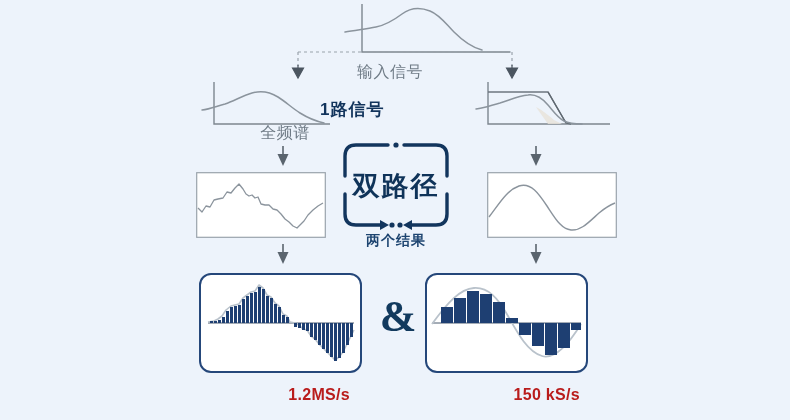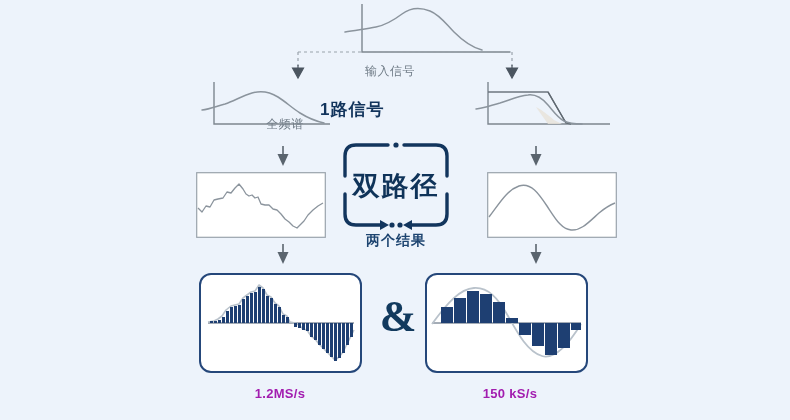--- a/index.html
+++ b/index.html
@@ -9,21 +9,21 @@
     font-family:"Liberation Sans","DejaVu Sans",sans-serif;
     overflow:hidden;
     position:relative;
   }
   #stage{position:absolute;left:0;top:0;width:790px;height:420px;}
   .abs{position:absolute;}
 
   
   .lbl-gray{
     color:#6f7b86;
-    font-size:12px;
+    font-size:16px;
     line-height:15px;
     text-align:center;
     letter-spacing:.5px;
     white-space:nowrap;
   }
   .lbl-navy-b{
     color:#12345c;
     font-size:17px;
     font-weight:bold;
     text-align:left;
@@ -32,24 +32,24 @@
   }
   .lbl-navy-m{
     color:#1d4470;
     font-size:14px;
     font-weight:bold;
     text-align:center;
     letter-spacing:1px;
     white-space:nowrap;
   }
   .lbl-caption{
-    color:#a21caf;
-    font-size:13px;
-    font-weight:bold;
-    text-align:center;
+    color:#b91c1c;
+    font-size:16px;
+    font-weight:bold;
+    text-align:right;
     letter-spacing:.3px;
     white-space:nowrap;
   }
   .core-text{
     color:#0f3359;
     font-size:27px;
     font-weight:bold;
     letter-spacing:2px;
     white-space:nowrap;
   }
@@ -90,21 +90,21 @@
   </div>
 
   <div class="abs" style="left:200px;top:80px;width:180px;height:52px;">
     <svg width="180" height="52" viewBox="0 0 180 52">
       <path d="M14 2 L14 44 L130 44" fill="none" stroke="#7d868f" stroke-width="1.4"></path>
       <path d="M2 30 C10 29, 17 26, 25 24 C34 21, 42 16, 52 13
                C62 10, 70 12, 78 17 C86 22, 92 28, 100 33
                C108 38, 115 41, 124 43" fill="none" stroke="#8b949d" stroke-width="1.5" stroke-linecap="round"></path>
     </svg>
   </div>
-  <div class="abs lbl-gray" style="left:215px;top:117px;width:140px;">全频谱</div>
+  <div class="abs lbl-gray" style="left:215px;top:125px;width:140px;">全频谱</div>
 
   <div class="abs" style="left:274px;top:146px;width:18px;height:22px;">
     <svg width="18" height="22" viewBox="0 0 18 22">
       <path d="M9 0 L9 9" stroke="#5a646e" stroke-width="1.6"></path>
       <path d="M3.5 8 L9 20 L14.5 8 Z" fill="#5a646e"></path>
     </svg>
   </div>
 
   <div class="abs" style="left:196px;top:172px;width:130px;height:66px;">
     <svg width="130" height="66" viewBox="0 0 130 66">

